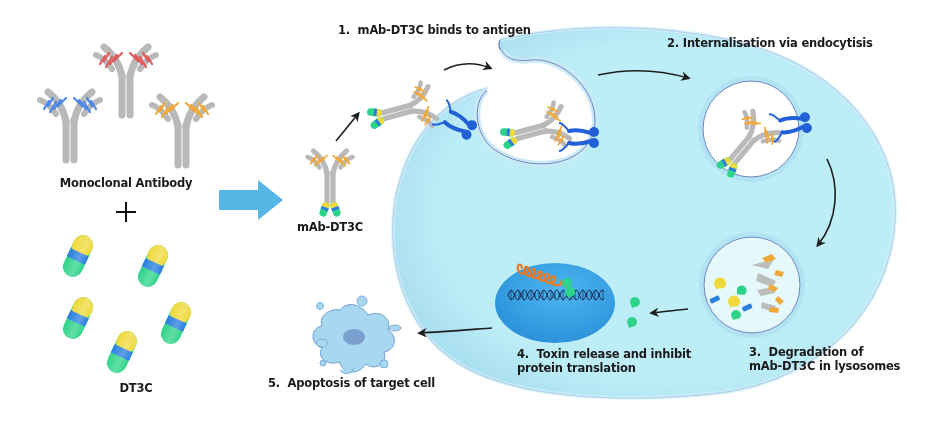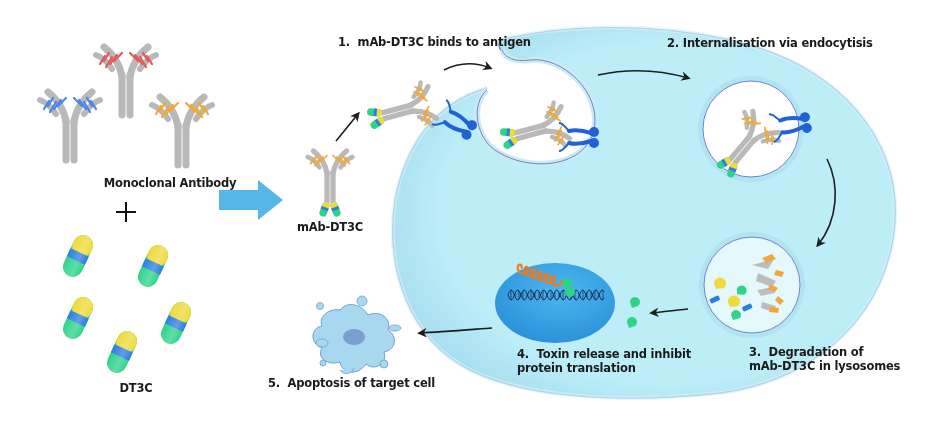--- a/index.html
+++ b/index.html
@@ -410,25 +410,25 @@
     <circle cx="384" cy="364" r="4" fill="#a8d8f0" stroke="#6f9fcf" stroke-width="0.8"></circle>
   </g>
 
   <path d="M444,70 C460,62 475,62 490,68" stroke="#1e1e1e" stroke-width="1.6" fill="none" marker-end="url(#arrowHead)"></path>
   <path d="M598,75 C630,68 660,70 688,78" stroke="#1e1e1e" stroke-width="1.6" fill="none" marker-end="url(#arrowHead)"></path>
   <path d="M827,159 C840,185 838,220 818,245" stroke="#1e1e1e" stroke-width="1.6" fill="none" marker-end="url(#arrowHead)"></path>
   <path d="M688,309 C675,310 662,312 652,313" stroke="#1e1e1e" stroke-width="1.6" fill="none" marker-end="url(#arrowHead)"></path>
   <path d="M492,328 C465,330 440,332 420,333" stroke="#1e1e1e" stroke-width="1.6" fill="none" marker-end="url(#arrowHead)"></path>
 </svg>
 
-<div class="lbl center" style="left:126px; top:176px;margin-left:44px;">Monoclonal Antibody</div>
+<div class="lbl center" style="left:126px; top:176px;">Monoclonal Antibody</div>
 <div class="lbl center" style="left:120px; top:381px;padding-left:32px;">DT3C</div>
 <div class="lbl center" style="left:330px; top:220px;">mAb-DT3C</div>
 
-<div class="lbl" style="left:338px; top:35px;">
+<div class="lbl" style="left:338px; top:23px;">
   <span>1.</span>&nbsp;
   <span>mAb-DT3C binds to antigen</span>
 </div>
 <div class="lbl" style="left:667px; top:36px;">
   <span>2.</span>
   <span>Internalisation via endocytisis</span>
 </div>
 <div class="lbl" style="left:721px; top:345px;margin-left:28px;">
   <div><span>3.</span>&nbsp;
   <span>Degradation of</span></div>

